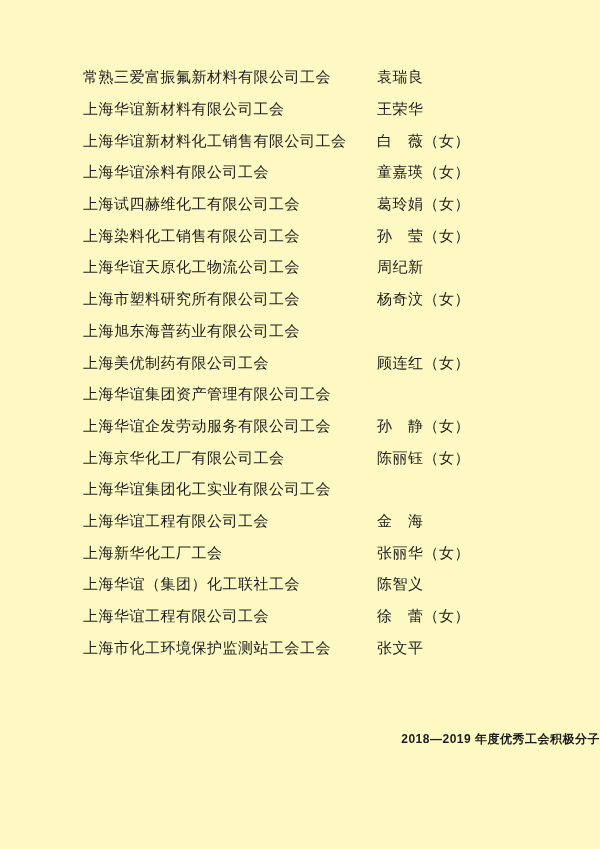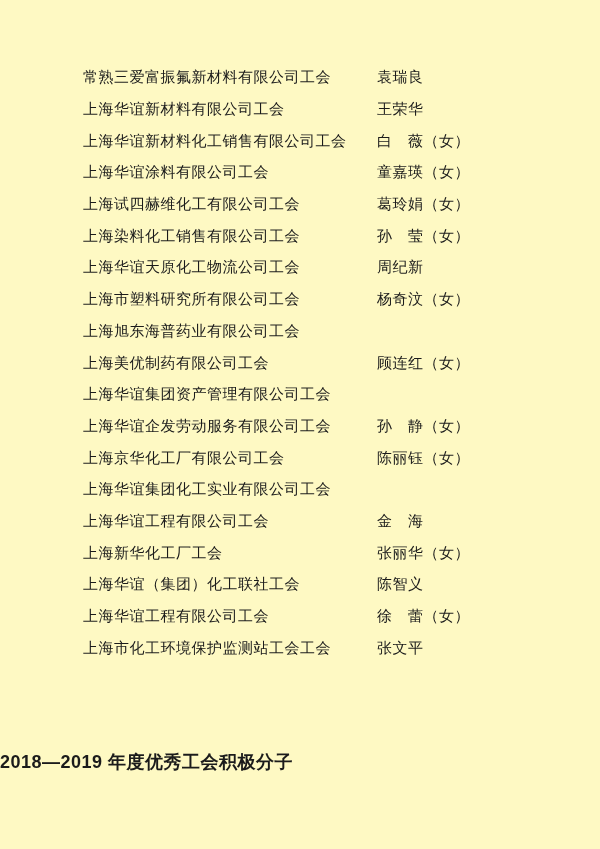--- a/index.html
+++ b/index.html
@@ -33,26 +33,26 @@
   }
   .org-name {
     width: 294px;
     flex: 0 0 294px;
   }
   .awardee-name {
     flex: 1;
   }
   .section-title {
     position: absolute;
-    top: 750px;
+    top: 731px;
     left: 0;
     width: 100%;
-    text-align: left;
+    text-align: right;
     font-family: "Liberation Sans", sans-serif;
-    font-size: 18px;
+    font-size: 12px;
     font-weight: 700;
     color: #1b1b1b;
     letter-spacing: 0.5px;
   }
 </style>
 </head>
 <body>
 
 <div class="page">
 

